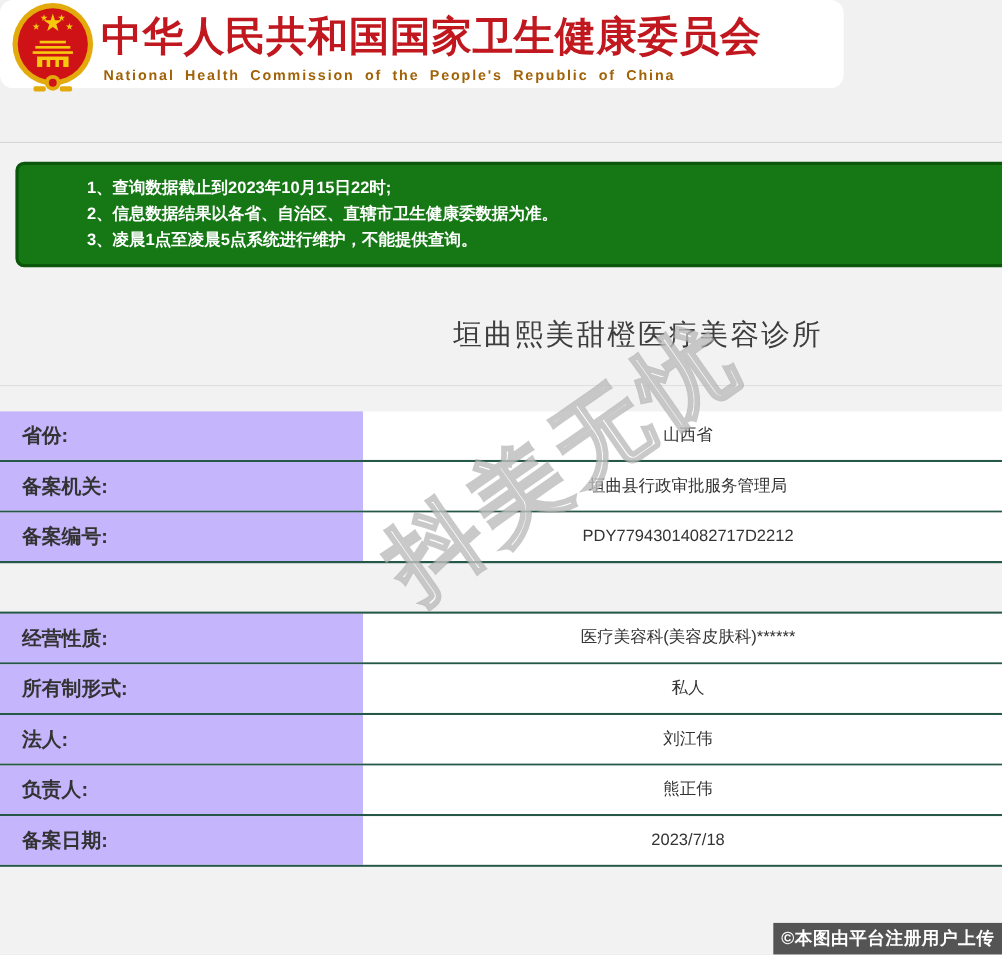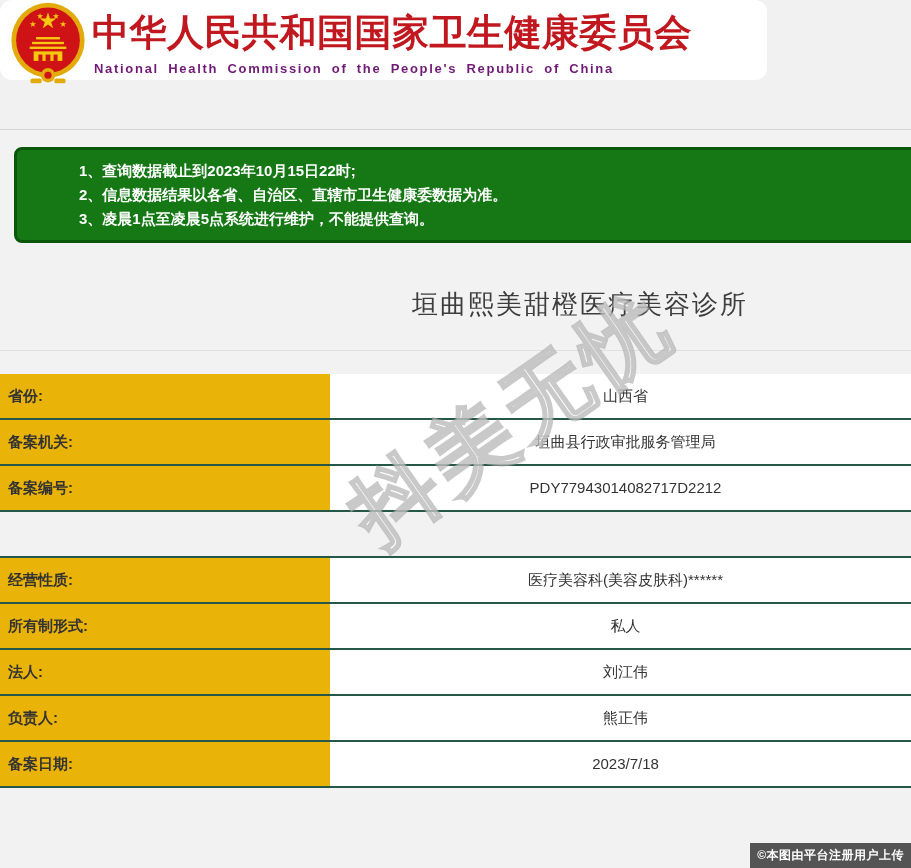--- a/index.html
+++ b/index.html
@@ -11,21 +11,21 @@
   }
   
   .header { position:absolute; left:0; top:0; width:767px; height:80px; background:#ffffff;border-radius:12px; }
   .emblem { position:absolute; left:8px; top:2px; }
   .header-cn {
     position:absolute; left:92px; top:8px; white-space:nowrap;
     font-size:37px; font-weight:bold; color:#c0181e; letter-spacing:0.5px;
   }
   .header-en {
     position:absolute; left:94px; top:61px; white-space:nowrap;
-    font-size:13px; font-weight:bold; color:#701a75;
+    font-size:13px; font-weight:bold; color:#a16207;
     letter-spacing:1.7px; word-spacing:4px;
   }
   .divider-1 { position:absolute; left:0; top:129px; width:100%; height:1px; background:#d6d6d6; }
   .lower-bg { position:absolute; left:0; top:130px; width:100%; height:738px; background:#f2f2f2; }
 
   
   .notice {
     position:absolute; left:14px; top:147px; right:-8px;
     background:#157815; border:3px solid #0a560a; border-radius:8px;
     padding:9px 10px 9px 62px;
@@ -36,22 +36,22 @@
   .org-title {
     position:absolute; left:412px; top:287px; white-space:nowrap;
     font-size:26px; font-weight:400; color:#3d3d3d; letter-spacing:2px;
   }
   .divider-2 { position:absolute; left:0; top:350px; width:100%; height:1px; background:#dfdfdf; }
 
   
   .info-table { position:absolute; left:0; top:374px; width:100%; }
   .trow { display:flex; width:100%; height:46px; border-bottom:2px solid #26584a; }
   .tlabel {
-    width:330px; background:#eab308; padding-left:8px;
-    font-size:15px; font-weight:bold; color:#333333; line-height:44px;
+    width:330px; background:#c4b5fd; padding-left:20px;
+    font-size:18px; font-weight:bold; color:#333333; line-height:44px;
     overflow:hidden; white-space:nowrap;
   }
   .tvalue {
     flex:1; background:#ffffff; padding-left:10px;
     font-size:15px; color:#333333; line-height:44px;
     overflow:hidden; white-space:nowrap;text-align:center;
   }
 
   
   .watermark {
@@ -60,21 +60,21 @@
     font-size:84px; font-weight:700; letter-spacing:8px;
     color:rgba(255,255,255,0.55);
     -webkit-text-stroke:2.5px rgba(165,165,165,0.6);
     transform:rotate(-35deg); pointer-events:none; z-index:5;
   }
 
   
   .copyright-badge {
     position:absolute; right:0; bottom:0; z-index:6;
     background:rgba(72,72,72,0.93); color:#ffffff;
-    font-size:12px; font-weight:bold; letter-spacing:0.5px;
+    font-size:16px; font-weight:bold; letter-spacing:0.5px;
     padding:4px 7px;
   }
 </style>
 </head>
 <body>
 
 <div class="page">
 
   <div class="header">
     <svg class="emblem" width="80" height="86" viewBox="0 0 100 108" aria-hidden="true">

